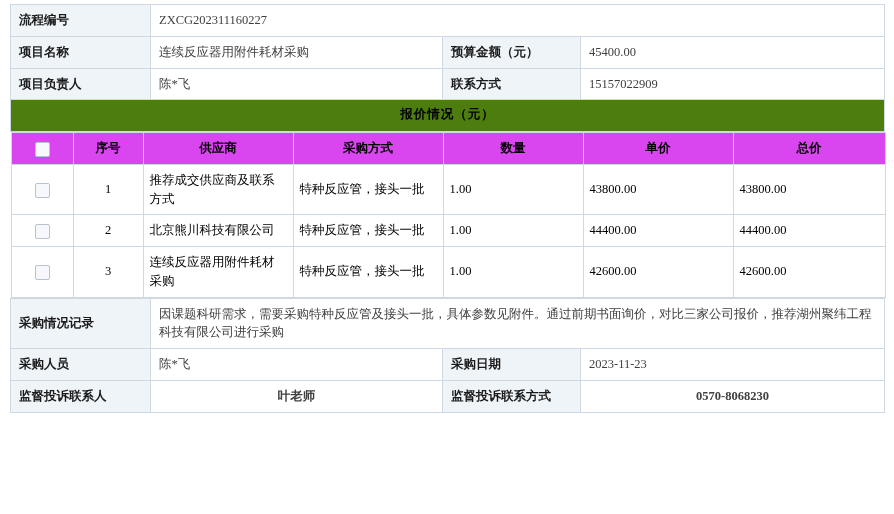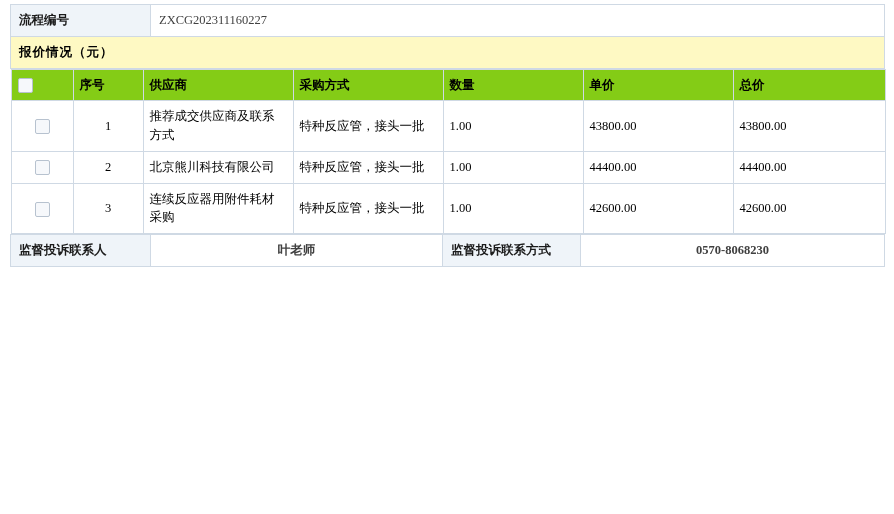--- a/index.html
+++ b/index.html
@@ -37,44 +37,46 @@
   .lbl {
     background: #eff4f9;
     font-weight: bold;
     color: #1b1b1b;
   }
   .val {
     background: #ffffff;
     color: #404040;
   }
   .section-title {
-    background: #fef9c3;
+    background: #4d7c0f;
+    text-align: center;
     font-weight: bold;
     letter-spacing: 1px;
+    font-family: Liberation Mono, monospace;
   }
   
   .inner-wrap {
     padding: 0 !important;
     border: none !important;
   }
   table.quote {
     width: 100%;
     border-collapse: collapse;
     table-layout: fixed;
   }
   table.quote th, table.quote td {
     border: 1px solid #cfd9e4;
     padding: 6px 6px;
     line-height: 1.5;
     font-weight: normal;
   }
   table.quote th {
-    background: #84cc16;
-    font-weight: bold;
-    text-align: left;
+    background: #d946ef;
+    font-weight: bold;
+    text-align: center;
   }
   .chk {
     display: inline-block;
     width: 13px;
     height: 13px;
     border: 1px solid #b7c2cf;
     background: #f6f8fb;
     border-radius: 2px;
     vertical-align: middle;
     cursor: pointer;
@@ -95,20 +97,32 @@
     <colgroup>
       <col style="width:140px">
       <col style="width:292px">
       <col style="width:138px">
       <col style="width:304px">
     </colgroup>
     <tbody>
       <tr>
         <td class="lbl">流程编号</td>
         <td class="val" colspan="3">ZXCG202311160227</td>
+      </tr>
+      <tr>
+        <td class="lbl">项目名称</td>
+        <td class="val">连续反应器用附件耗材采购</td>
+        <td class="lbl">预算金额（元）</td>
+        <td class="val">45400.00</td>
+      </tr>
+      <tr>
+        <td class="lbl">项目负责人</td>
+        <td class="val">陈*飞</td>
+        <td class="lbl">联系方式</td>
+        <td class="val">15157022909</td>
       </tr>
 
       <tr>
         <td class="section-title" colspan="4">报价情况（元）</td>
       </tr>
 
       <tr>
         <td class="inner-wrap" colspan="4">
           <table class="quote">
             <colgroup>
@@ -166,20 +180,30 @@
                 <td class="c-left">1.00</td>
                 <td class="c-left">42600.00</td>
                 <td class="c-left">42600.00</td>
               </tr>
             </tbody>
           </table>
         </td>
       </tr>
 
       <tr>
+        <td class="lbl">采购情况记录</td>
+        <td class="val" colspan="3">因课题科研需求，需要采购特种反应管及接头一批，具体参数见附件。通过前期书面询价，对比三家公司报价，推荐湖州聚纬工程科技有限公司进行采购</td>
+      </tr>
+      <tr>
+        <td class="lbl">采购人员</td>
+        <td class="val">陈*飞</td>
+        <td class="lbl">采购日期</td>
+        <td class="val">2023-11-23</td>
+      </tr>
+      <tr>
         <td class="lbl">监督投诉联系人</td>
         <td class="val strong-center">叶老师</td>
         <td class="lbl">监督投诉联系方式</td>
         <td class="val strong-center">0570-8068230</td>
       </tr>
     </tbody>
   </table>
 
 </div>
 

